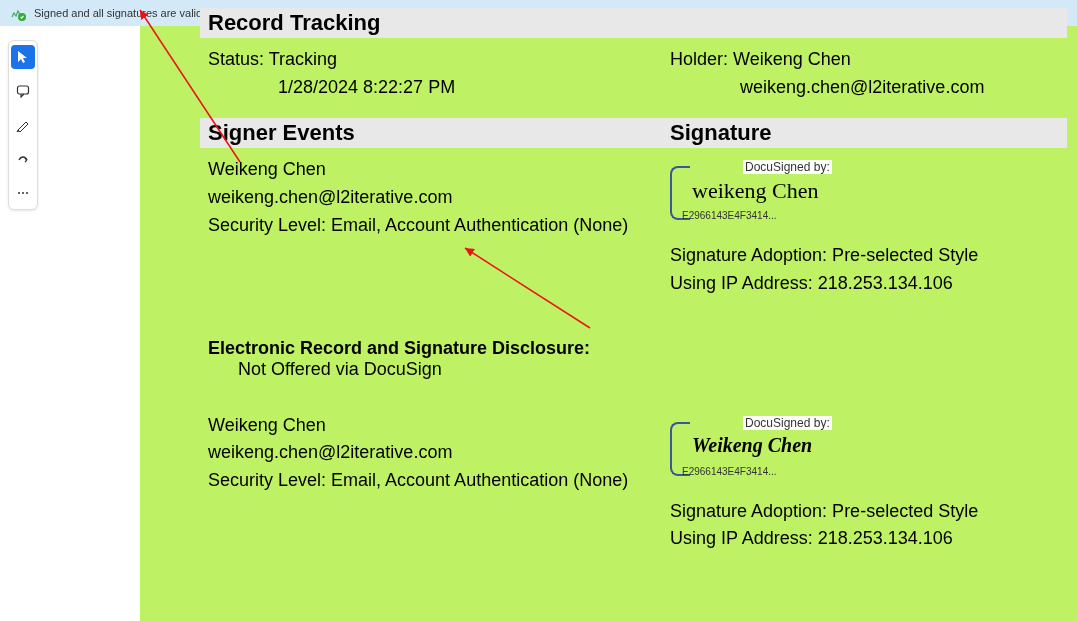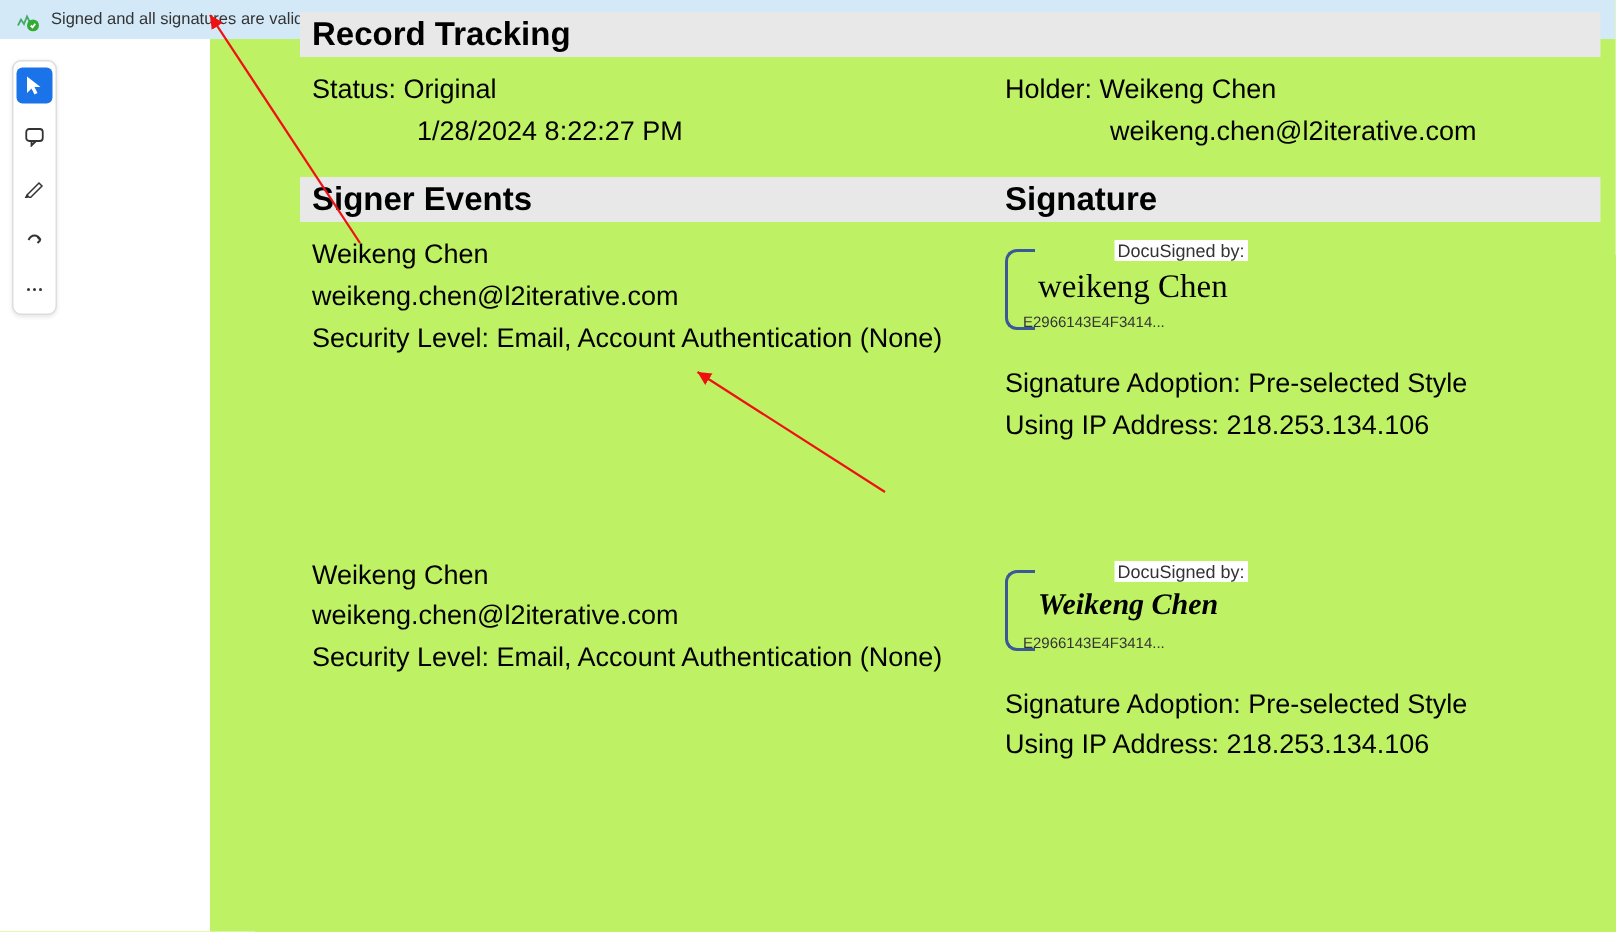--- a/index.html
+++ b/index.html
@@ -216,21 +216,21 @@
 </div>
 
 <div class="doc-area">
   <div class="doc-content">
 
     <div class="section-header cut">Record Tracking</div>
     <div class="row">
       <div class="left-col">
         <div class="field-line">
           <span>Status:</span>
-          <span>Original</span>
+          <span>Tracking</span>
         </div>
         <div class="field-line indent">1/28/2024 8:22:27 PM</div>
       </div>
       <div class="right-col">
         <div class="field-line">
           <span>Holder:</span>
           <span>Weikeng Chen</span>
         </div>
         <div class="field-line indent">weikeng.chen@l2iterative.com</div>
       </div>
@@ -254,20 +254,24 @@
           <div class="sig-script">weikeng Chen</div>
           <div class="sig-id">E2966143E4F3414...</div>
           <div class="sig-spacer"></div>
         </div>
         <div class="field-line">Signature Adoption: Pre-selected Style</div>
         <div class="field-line">Using IP Address: 218.253.134.106</div>
       </div>
     </div>
 
     <div class="row" style="margin-top:24px;">
+      <div class="left-col">
+        <div class="disclosure-title">Electronic Record and Signature Disclosure:</div>
+        <div class="disclosure-sub">Not Offered via DocuSign</div>
+      </div>
       <div class="right-col"></div>
     </div>
 
     <div class="row" style="margin-top:16px;">
       <div class="left-col">
         <div class="field-line">Weikeng Chen</div>
         <div class="field-line">weikeng.chen@l2iterative.com</div>
         <div class="field-line">Security Level: Email, Account Authentication (None)</div>
       </div>
       <div class="right-col">

